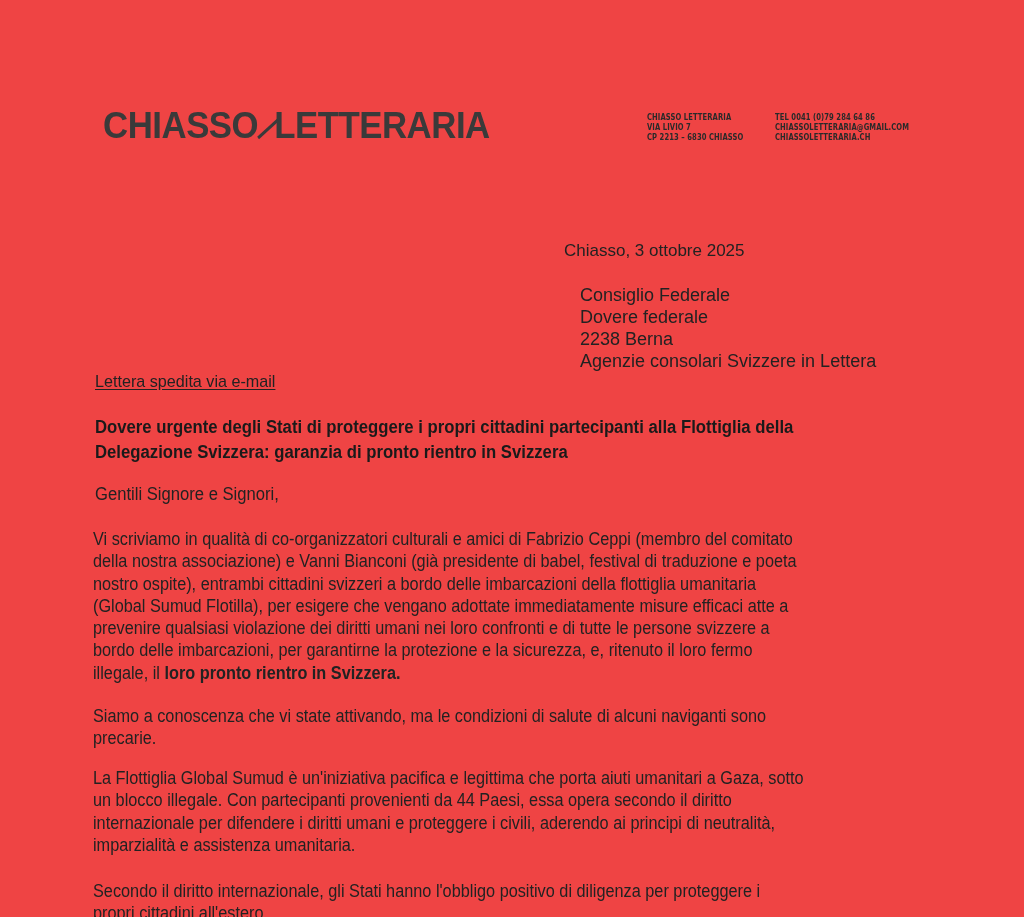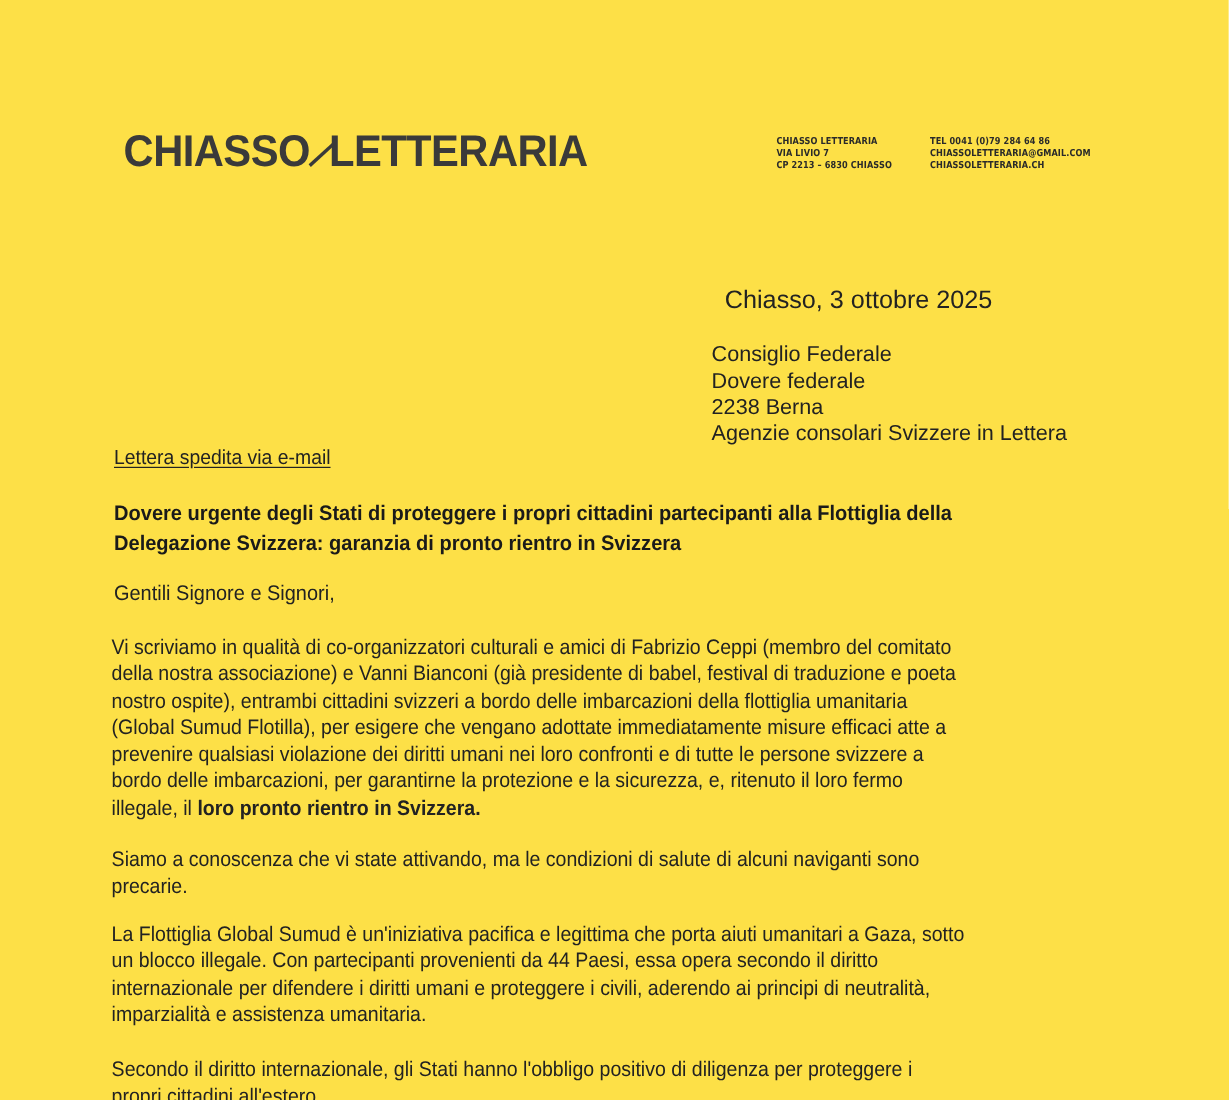--- a/index.html
+++ b/index.html
@@ -1,20 +1,20 @@
 <!DOCTYPE html>
 <html><head>
 <meta charset="utf-8">
 <style>
   html, body { margin: 0; padding: 0; background: #ffffff; }
   body {
     width: 1024px; height: 917px; overflow: hidden; position: relative;
     font-family: "Liberation Sans", sans-serif; color: #1a1a1a;
   }
-  .page { position: absolute; left: 0; top: 0; width: 1024px; height: 917px; background: #fde047; }
+  .page { position: absolute; left: 0; top: 0; width: 1024px; height: 917px; background: #ef4444; }
 
   
   .logo {
     position: absolute; left: 103px; top: 104px;
     font-family: "Liberation Sans", sans-serif; font-weight: 700;
     font-size: 37px; letter-spacing: -0.5px; color: #3a3a3a;
     transform: scaleX(0.94); transform-origin: left top;
     white-space: nowrap; line-height: 44px;
   }
   .logo .slash {
@@ -28,26 +28,26 @@
     font-family: "DejaVu Sans", sans-serif; font-weight: 700;
     font-size: 8px; line-height: 10px; color: #2a2a2a;
     letter-spacing: 0.1px; transform: scaleX(0.85); transform-origin: left top;
   }
   .contact.col1 { left: 647px; }
   .contact.col2 { left: 775px; }
   .contact div { white-space: nowrap; }
 
   
   .date {
-    position: absolute; left: 604px; top: 240px;
-    font-size: 21px; line-height: 22px; color: #222;
+    position: absolute; left: 564px; top: 240px;
+    font-size: 17px; line-height: 22px; color: #222;
   }
   .address {
     position: absolute; left: 580px; top: 284px;
-    font-size: 18px; line-height: 22px; color: #222; margin-left: 13px;
+    font-size: 18px; line-height: 22px; color: #222;
   }
   .address div { white-space: nowrap; }
 
   .sent-via {
     position: absolute; left: 95px; top: 371px;
     font-size: 17px; line-height: 22px; color: #222;
     text-decoration: underline; text-underline-offset: 2px;
     transform: scaleX(0.95); transform-origin: left top;
   }
 

